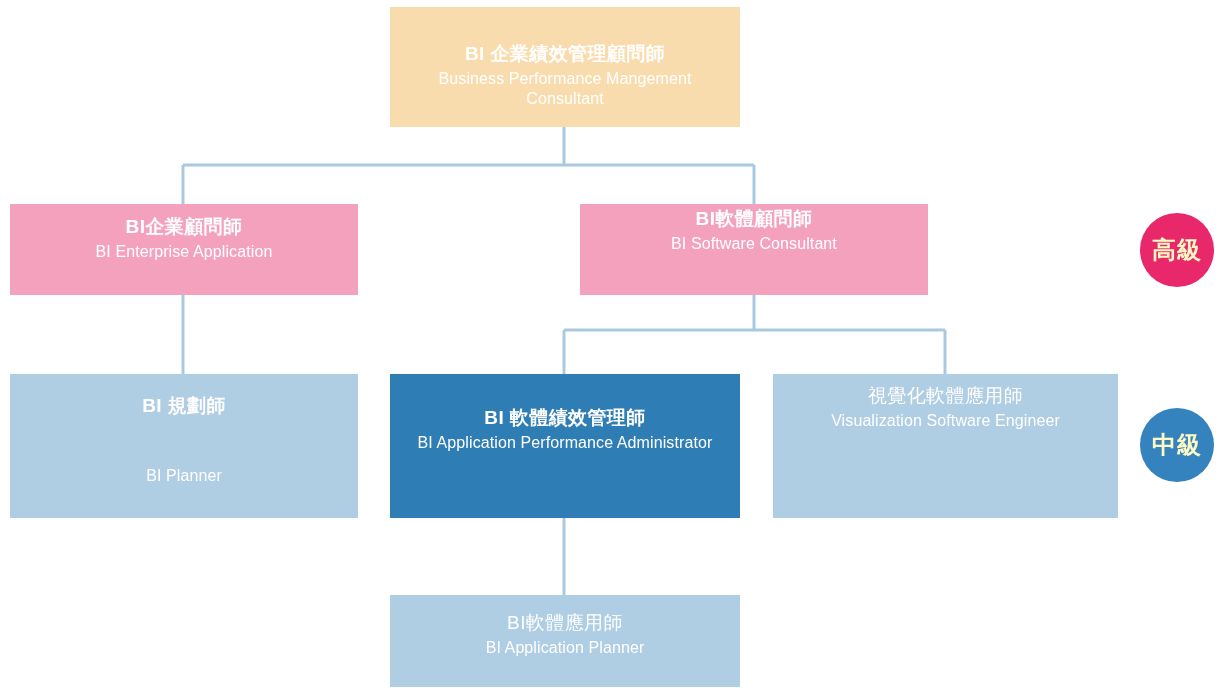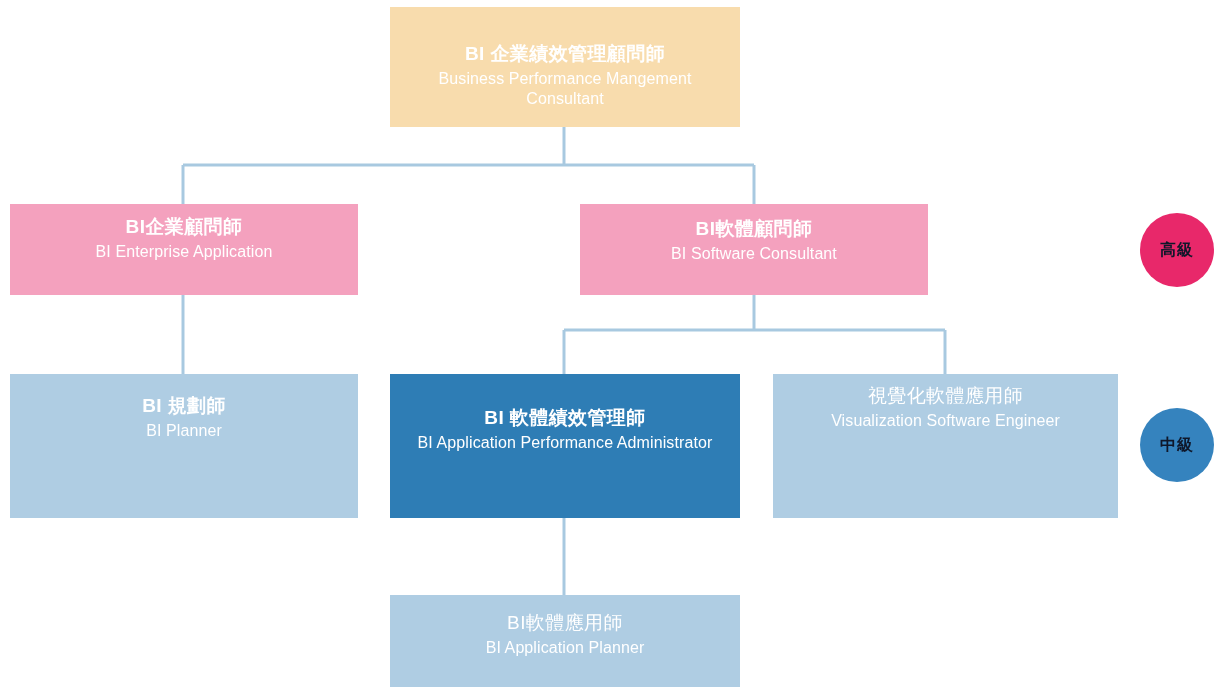--- a/index.html
+++ b/index.html
@@ -51,36 +51,36 @@
     display: block;
     font-size: 16px;
     font-weight: 400;
     letter-spacing: 0.1px;
     max-width: 94%;
   }
 
   
   #node-root       { left: 390px; top: 7px;   width: 350px; height: 120px; background: #F8DCAD; padding-top: 35px; }
   #node-ent-consult{ left: 10px;  top: 204px; width: 348px; height: 91px;  background: #F4A1BE; padding-top: 11px; }
-  #node-sw-consult { left: 580px; top: 204px; width: 348px; height: 91px;  background: #F4A1BE; padding-top: 13px; }
-  #node-planner    { left: 10px;  top: 374px; width: 348px; height: 144px; background: #AFCDE3; padding-top: 20px; }
+  #node-sw-consult { left: 580px; top: 204px; width: 348px; height: 91px;  background: #F4A1BE; padding-top: 3px; }
+  #node-planner    { left: 10px;  top: 374px; width: 348px; height: 144px; background: #AFCDE3; padding-top: 20px; gap: 45px; }
   #node-app-perf   { left: 390px; top: 374px; width: 350px; height: 144px; background: #2E7DB5; padding-top: 32px; }
   #node-viz-eng    { left: 773px; top: 374px; width: 345px; height: 144px; background: #AFCDE3; padding-top: 10px; }
   #node-app-eng    { left: 390px; top: 595px; width: 350px; height: 92px;  background: #AFCDE3; padding-top: 16px; }
 
   .badge {
     position: absolute;
     width: 74px;
     height: 74px;
     border-radius: 50%;
     display: flex;
     align-items: center;
     justify-content: center;
-    color: #0f172a;
-    font-size: 16px;
+    color: #fef9c3;
+    font-size: 24px;
     font-weight: 700;
     letter-spacing: 1px;
   }
   #badge-advanced     { left: 1140px; top: 213px; background: #E8286A; }
   #badge-intermediate { left: 1140px; top: 408px; background: #3583BE; }
 </style>
 </head>
 <body>
 
 <div id="chart-root">

